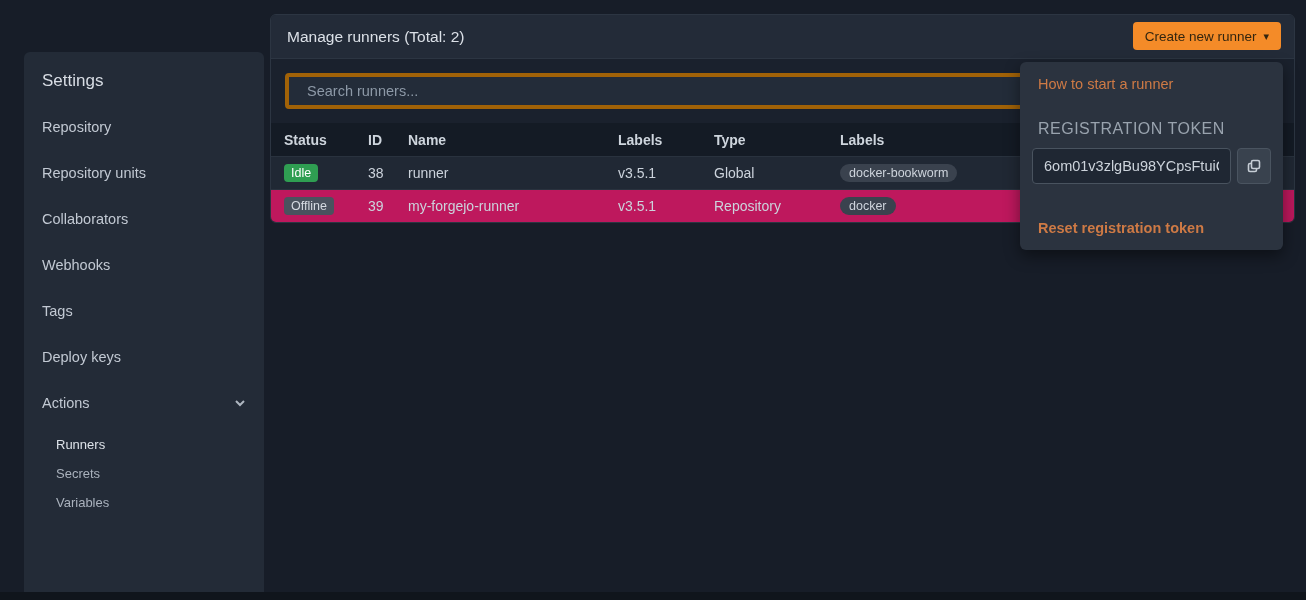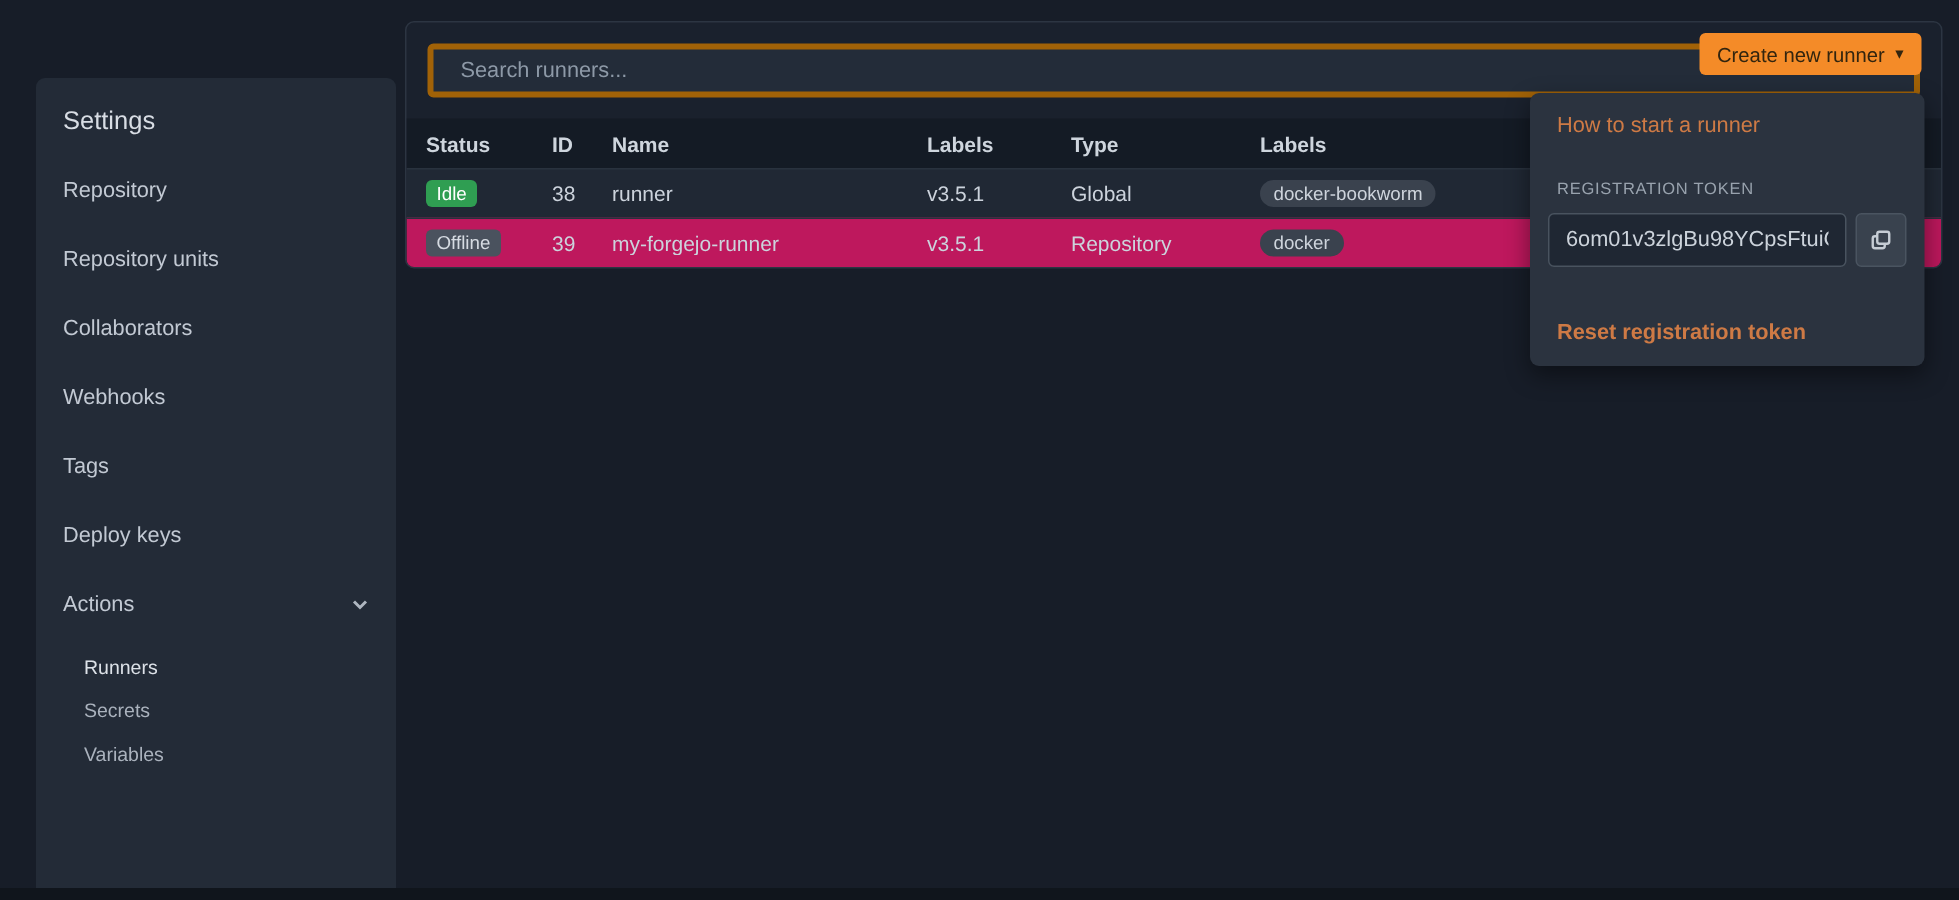--- a/index.html
+++ b/index.html
@@ -87,21 +87,21 @@
   .dropdown {
     position:absolute; left:1020px; top:62px; width:263px; min-height:178px;
     background:#2b333f; border-radius:6px; box-shadow:0 6px 16px rgba(0,0,0,.45);
     z-index:10;
   }
   .dd-link {
     display:block; margin:14px 18px 0 18px; font-size:14.5px; color:#ce7a45;
     text-decoration:none; cursor:pointer;
   }
   .dd-label {
-    margin:28px 18px 0 18px; font-size:11px; letter-spacing:.5px;
+    margin:28px 18px 0 18px; font-size:16px; letter-spacing:.5px;
     color:#99a3ae; font-weight:400;
   }
   .dd-token-row { display:flex; gap:6px; margin:10px 12px 0 12px; }
   .token-input {
     flex:1; height:36px; min-width:0; background:#1f2733; border:1px solid #49535f; border-radius:4px;
     color:#ccd3db; font-size:14.5px; padding:0 11px; outline:none;
     white-space:nowrap; overflow:hidden;
     font-family:"Liberation Sans","DejaVu Sans",sans-serif;
   }
   .copy-btn {
@@ -147,20 +147,23 @@
     <div class="side-subitem">
       <span>Secrets</span>
     </div>
     <div class="side-subitem">
       <span>Variables</span>
     </div>
   </div>
 </nav>
 
 <section class="card">
+  <div class="card-header">
+    <span>Manage runners (Total: 2)</span>
+  </div>
   <div class="card-search-wrap">
     <input class="search-input" type="text" placeholder="Search runners..." style="">
   </div>
   <div class="runner-table">
     <div class="trow thead">
       <div>Status</div>
       <div>ID</div>
       <div>Name</div>
       <div>Labels</div>
       <div>Type</div>

